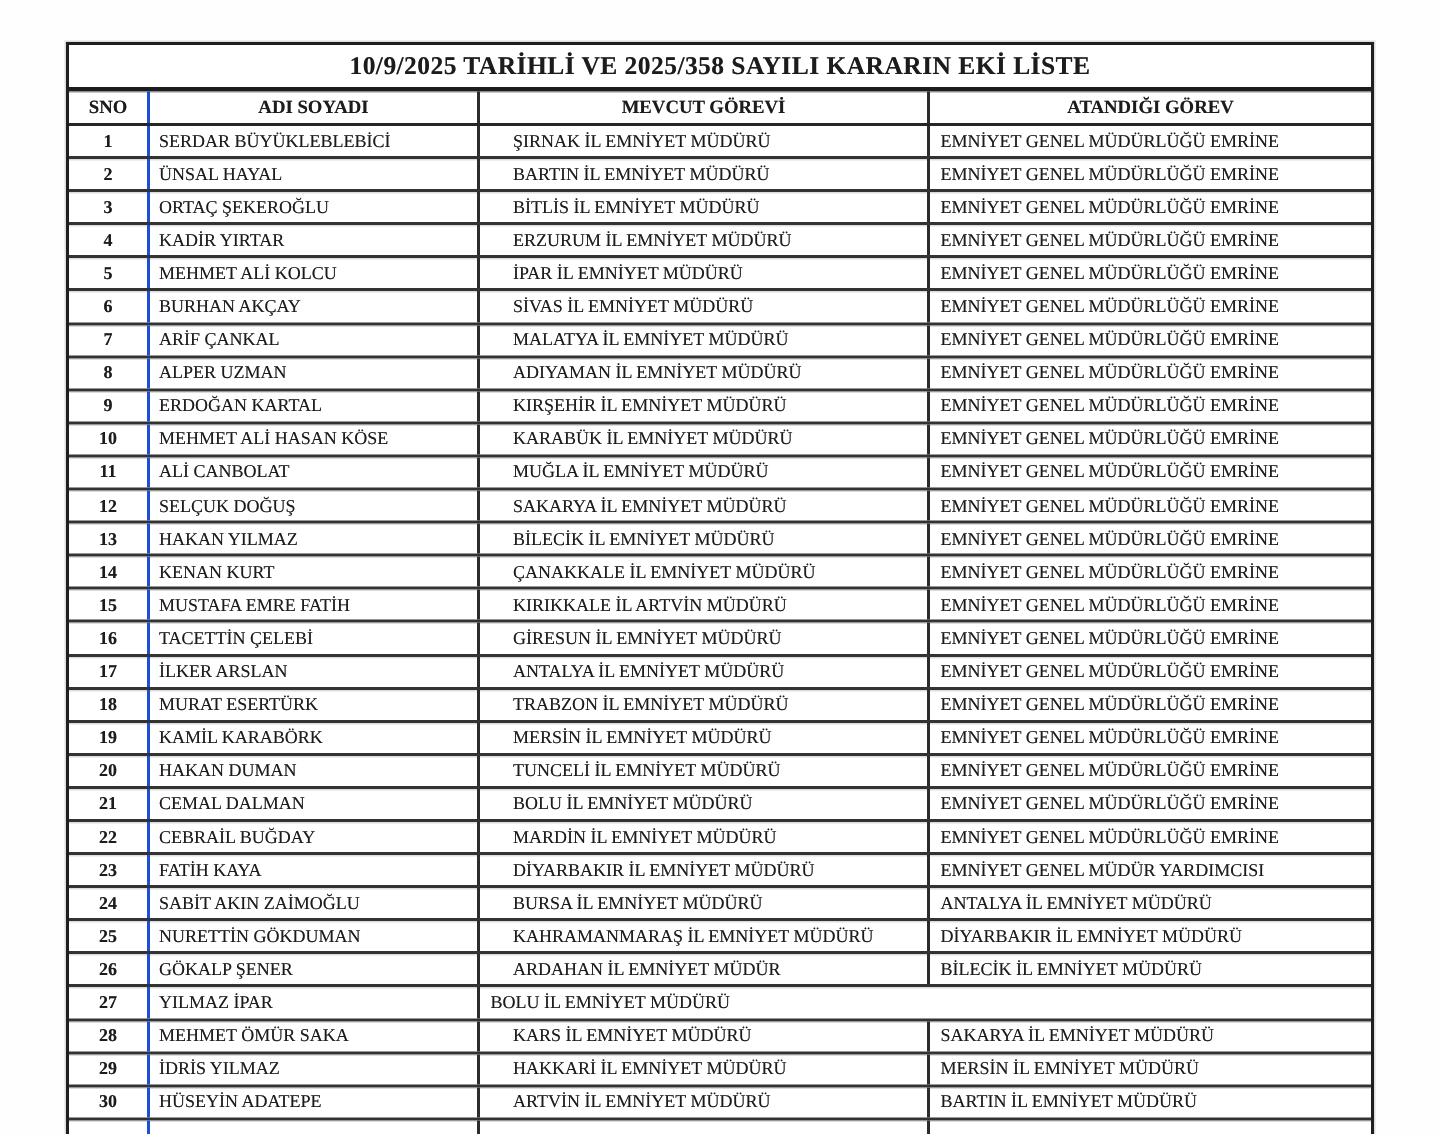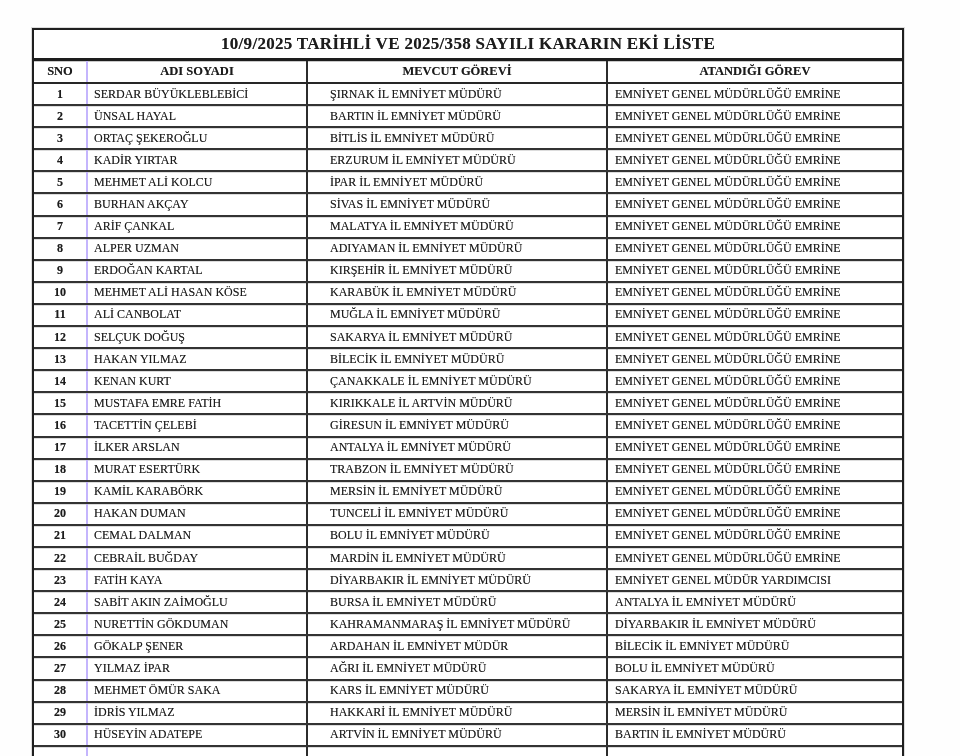--- a/index.html
+++ b/index.html
@@ -11,21 +11,21 @@
     position: relative;
     width: 960px;
     height: 756px;
     background: #fefefe;
     overflow: hidden;
     font-family: "Liberation Serif", "DejaVu Serif", serif;
     color: #1c1c1c;
   }
   .sheet {
     position: absolute;
-    left: 32px;
+    left: 44px;
     top: 28px;
     width: 872px;
     height: 728px;
     border: 2px solid #1f1f1f;
     border-bottom: none;
     box-sizing: border-box;
     display: flex;
     flex-direction: column;
     background: #ffffff;
     box-shadow: 0 0 0 1px rgba(120,120,120,0.25);
@@ -79,21 +79,21 @@
     display: flex;
     align-items: center;
     box-sizing: border-box;
     overflow: hidden;
     white-space: nowrap;
   }
   .cell.c-sno {
     width: 54px;
     flex: none;
     justify-content: center;
-    border-right: 2px solid #c4b5fd;
+    border-right: 2px solid #1d4ed8;
     font-weight: bold;
   }
   .cell.c-name {
     width: 220px;
     flex: none;
     padding-left: 6px;
     border-right: 2px solid #2c2c2c;
     text-align: right;
   }
   .cell.c-current {
@@ -285,21 +285,20 @@
   </div>
         <div class="row">
     <div class="cell c-sno">26</div>
     <div class="cell c-name">GÖKALP ŞENER</div>
     <div class="cell c-current">ARDAHAN İL EMNİYET MÜDÜR</div>
     <div class="cell c-assigned">BİLECİK İL EMNİYET MÜDÜRÜ</div>
   </div>
         <div class="row">
     <div class="cell c-sno">27</div>
     <div class="cell c-name">YILMAZ İPAR</div>
-    <div class="cell c-current">AĞRI İL EMNİYET MÜDÜRÜ</div>
     <div class="cell c-assigned">BOLU İL EMNİYET MÜDÜRÜ</div>
   </div>
         <div class="row">
     <div class="cell c-sno">28</div>
     <div class="cell c-name">MEHMET ÖMÜR SAKA</div>
     <div class="cell c-current">KARS İL EMNİYET MÜDÜRÜ</div>
     <div class="cell c-assigned">SAKARYA İL EMNİYET MÜDÜRÜ</div>
   </div>
         <div class="row">
     <div class="cell c-sno">29</div>

